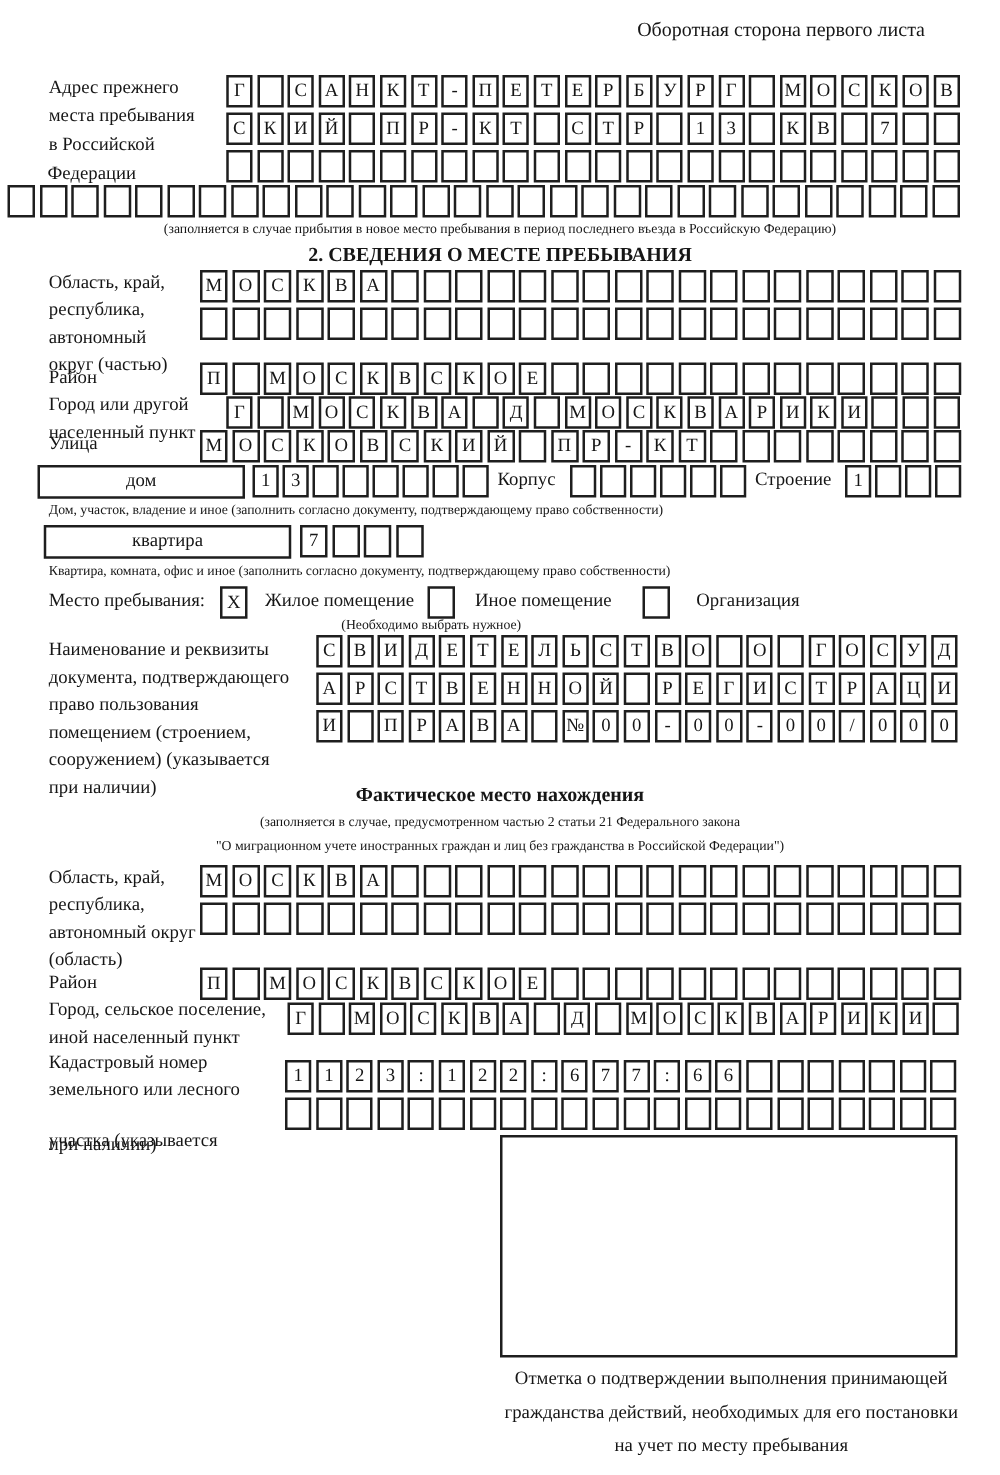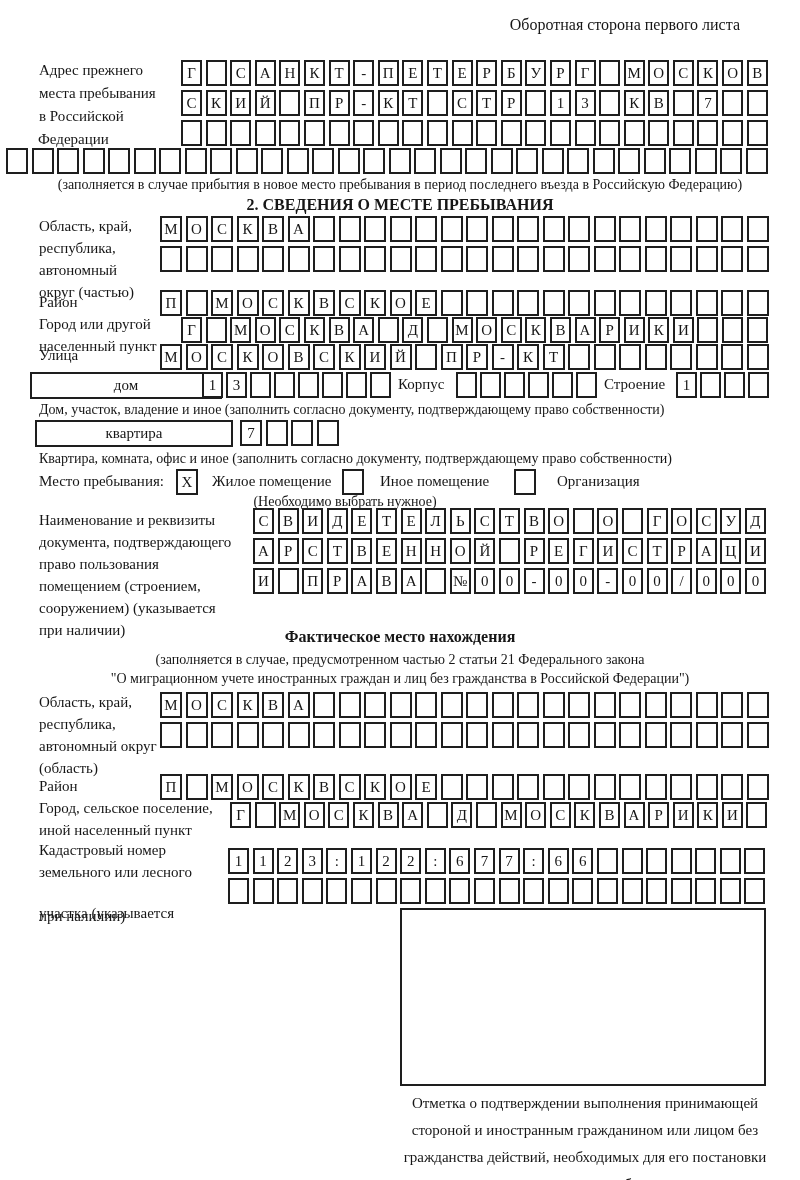--- a/index.html
+++ b/index.html
@@ -1,19 +1,19 @@
 <!DOCTYPE html>
 <html><head>
 <meta charset="utf-8">
 <style>
   html,body{margin:0;padding:0;background:#ffffff;}
   body{width:800px;height:1180px;position:relative;overflow:hidden;
        font-family:"Liberation Serif","DejaVu Serif",serif;color:#161616;}
   .lbl{position:absolute;font-size:15px;white-space:nowrap;line-height:1.1;}
-  .note{position:absolute;font-size:14px;white-space:nowrap;line-height:1.1;}
+  .note{position:absolute;font-size:11px;white-space:nowrap;line-height:1.1;}
   .title{position:absolute;font-weight:bold;font-size:16px;white-space:nowrap;}
   .center{left:0;width:800px;text-align:center;white-space:normal;}
   .cellrow{position:absolute;display:flex;gap:3.5px;}
   .cell{width:22px;height:26px;border:2px solid #1e1e1e;box-sizing:border-box;
         display:flex;align-items:center;justify-content:center;
         font-size:15px;background:#fff;flex:none;}
   .cellrow.sm{gap:3.6px;} .cellrow.sm .cell{width:21px;}
   .cellrow.t{gap:3px;} .cellrow.t .cell{width:21px;}
   .wbox{position:absolute;height:27px;border:2px solid #1e1e1e;box-sizing:border-box;
         display:flex;align-items:center;justify-content:center;font-size:15px;background:#fff;}
@@ -282,21 +282,21 @@
     <div class="cell"></div>
     <div class="cell"></div>
     <div class="cell"></div>
     <div class="cell"></div>
     <div class="cell"></div>
     <div class="cell"></div>
     <div class="cell"></div>
     <div class="cell"></div>
   </div>
 
-<div class="wbox" style="left:30px;top:372px;width:192px;">дом</div>
+<div class="wbox" style="left:30px;top:372px;width:166px;">дом</div>
 <div class="cellrow t" style="left:202px;top:372px;">
     <div class="cell">1</div>
     <div class="cell">3</div>
     <div class="cell"></div>
     <div class="cell"></div>
     <div class="cell"></div>
     <div class="cell"></div>
     <div class="cell"></div>
     <div class="cell"></div>
   </div>
@@ -577,16 +577,15 @@
     <div class="cell"></div>
     <div class="cell"></div>
     <div class="cell"></div>
     <div class="cell"></div>
     <div class="cell"></div>
   </div>
 
 <div class="stamp" style="left:400px;top:908px;width:366px;height:178px;"></div>
 <div class="stampnote" style="left:392px;top:1090px;width:386px;">
   <div>Отметка о подтверждении выполнения принимающей</div>
-  <div>стороной и иностранным гражданином или лицом без</div>
   <div>гражданства действий, необходимых для его постановки</div>
   <div>на учет по месту пребывания</div>
 </div>
 
 </body></html>

